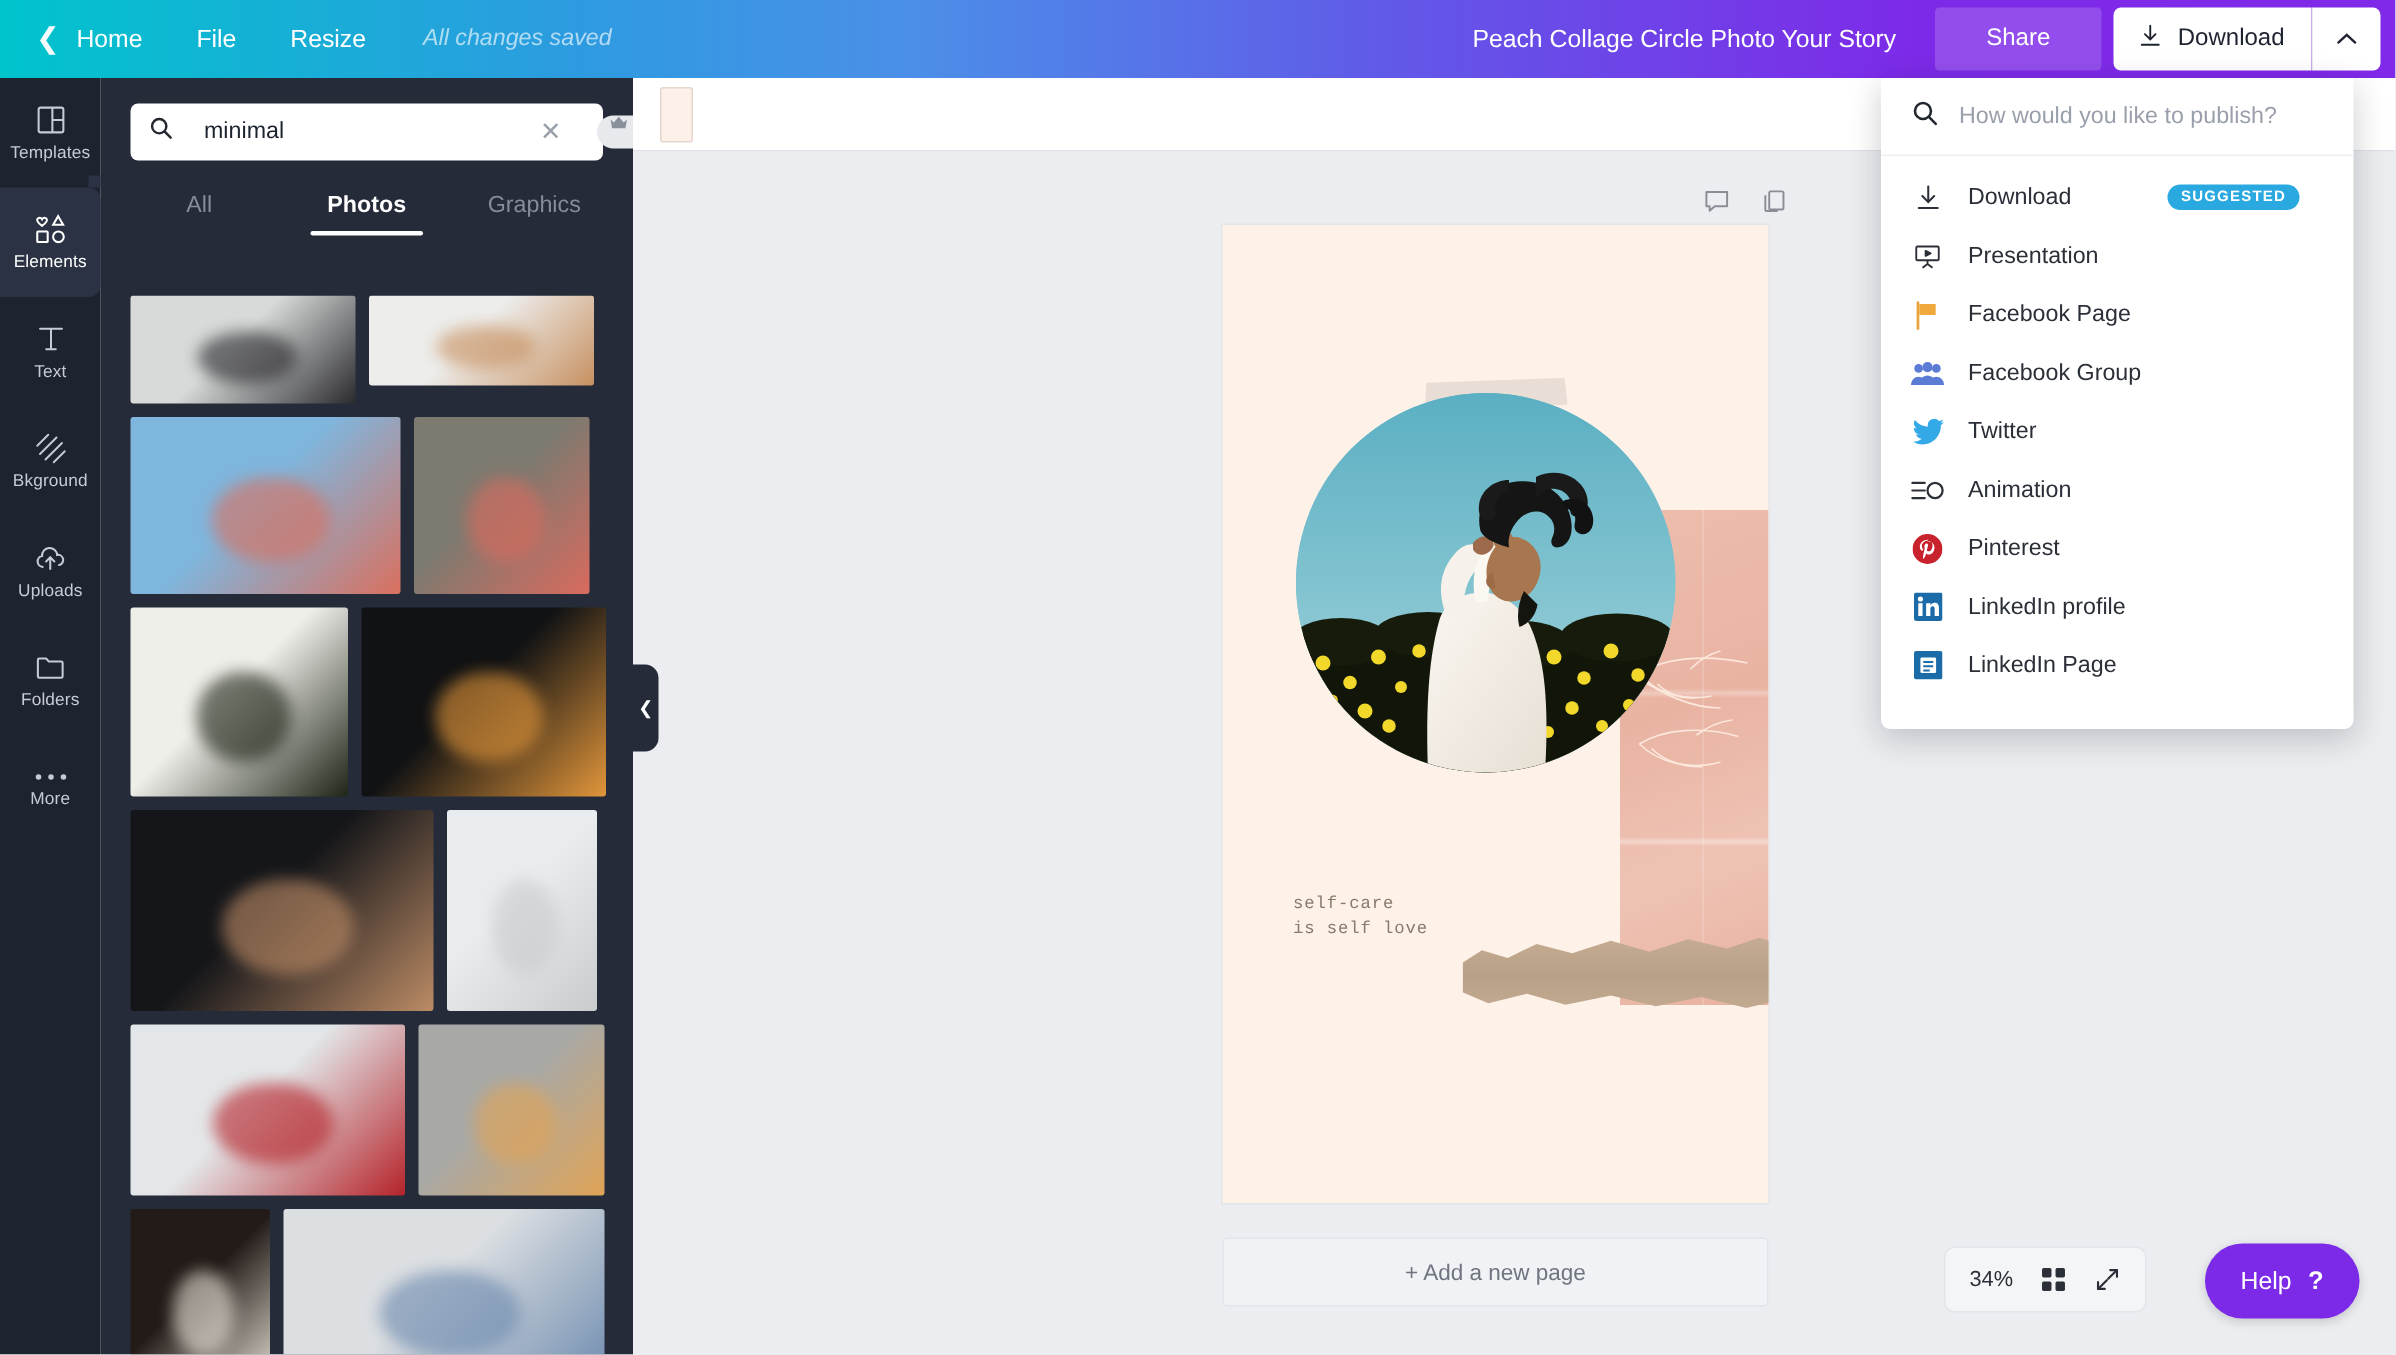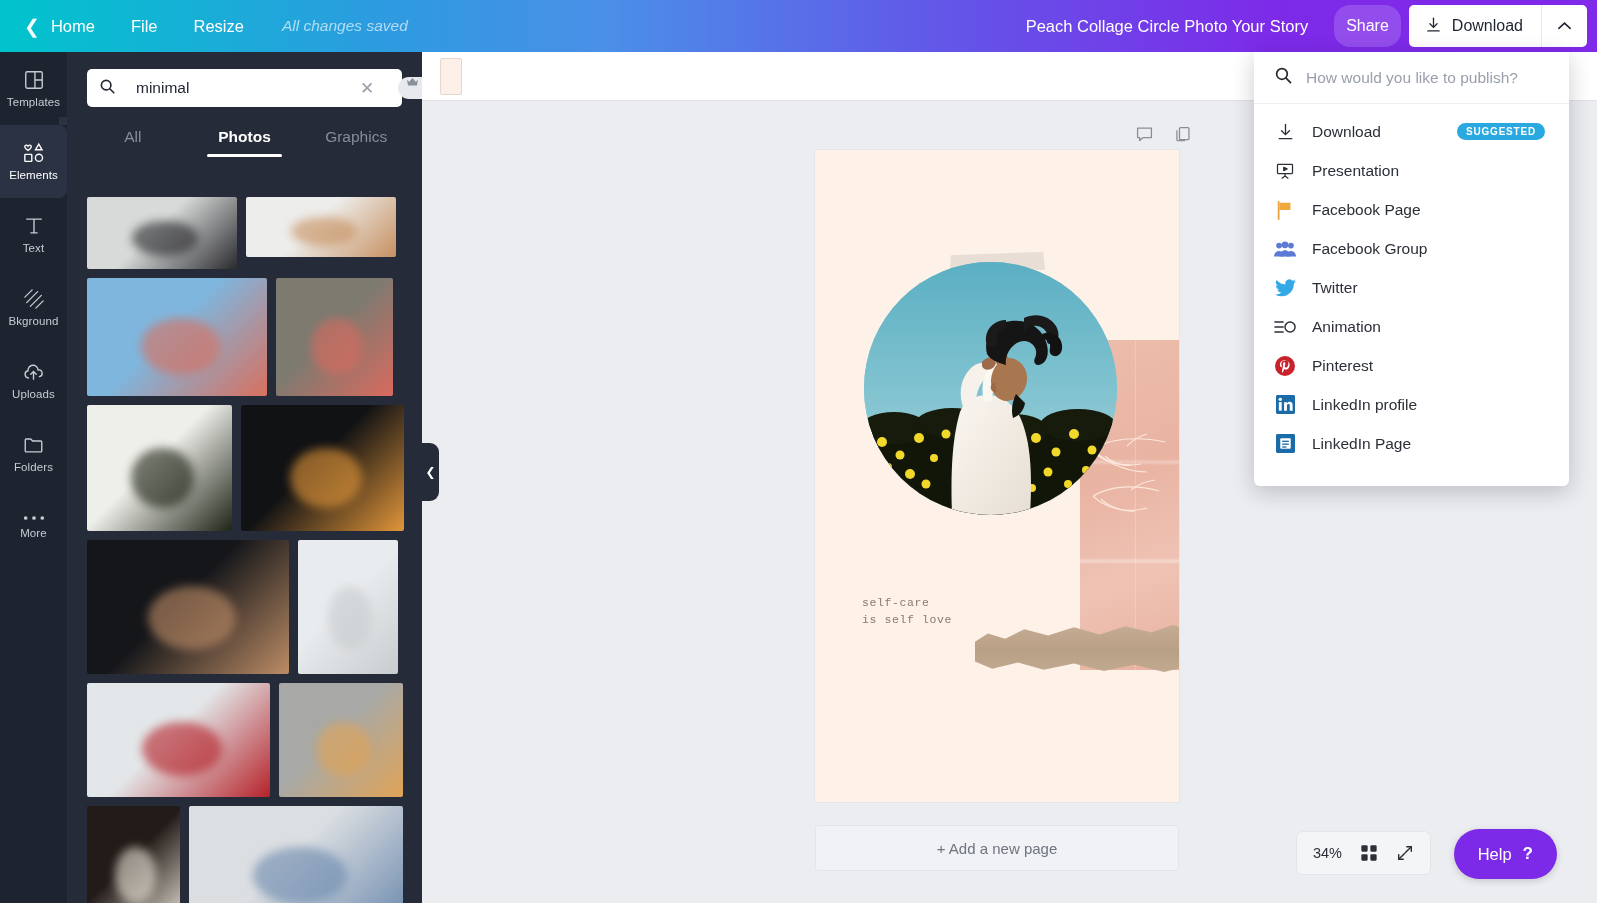--- a/index.html
+++ b/index.html
@@ -30,21 +30,21 @@
   .hdr-saved {
     color: rgba(255,255,255,.63); font-size: 15.5px; font-style: italic;
     margin-left: 20px; white-space: nowrap;
   }
   .hdr-right { margin-left: auto; display: flex; align-items: center; height: 52px; }
   .doc-title {
     color: #fff; font-size: 16.5px; margin-right: 26px; white-space: nowrap;
   }
   .share-btn {
     background: rgba(255,255,255,.17); color: #fff; font-size: 16px;
-    height: 42px; padding: 0 12px; border-radius: 16px;
+    height: 42px; padding: 0 34px; border-radius: 3px;
     display: flex; align-items: center; cursor: pointer; margin-right: 8px;
   }
   .download-btn {
     background: #fff; color: #1e2330; font-size: 16px; height: 42px;
     padding: 0 18px 0 16px; border-radius: 5px 0 0 5px;
     display: flex; align-items: center; gap: 10px; cursor: pointer;
   }
   .dl-caret {
     background: #fff; height: 42px; width: 46px; border-radius: 0 5px 5px 0;
     display: flex; align-items: center; justify-content: center; cursor: pointer;
@@ -193,21 +193,21 @@
 
   
   .zoomctl {
     position: absolute; right: 166px; bottom: 28px; height: 44px;
     background: #F4F5F7; border: 1px solid #E2E5EA; border-radius: 7px;
     display: flex; align-items: center; padding: 0 16px; gap: 18px; z-index: 45; justify-content: space-between;
   }
   .zoomctl .pct { font-size: 14.5px; color: #2b2f38; cursor: pointer; }
   .zb { cursor: pointer; display: flex; align-items: center; }
   .help-btn {
-    position: absolute; right: 40px; bottom: 24px;
+    position: absolute; right: 24px; bottom: 24px;
     background: #7D2AE8; color: #fff; height: 50px; padding: 16px 24px;
     border-radius: 25px; display: flex; align-items: center; gap: 11px;
     font-size: 16.5px; cursor: pointer; z-index: 45;
     box-shadow: 0 2px 7px rgba(0,0,0,.17);
   }
   .help-btn .q { font-weight: bold; font-size: 17px; }
 
   
   .publish-menu {
     position: absolute; top: 52px; right: 28px; width: 315px; height: 434px;
@@ -225,21 +225,21 @@
   }
   .pm-search input::placeholder { color: #9AA0AB; }
   .pm-list { padding-top: 8px; }
   .pm-item {
     height: 39px; display: flex; align-items: center; padding: 0 20px;
     gap: 16px; cursor: pointer; position: relative;
   }
   .pm-ic { width: 22px; display: flex; align-items: center; justify-content: center; flex-shrink: 0; }
   .pm-lbl { font-size: 15.5px; color: #2b2f38; white-space: nowrap; }
   .sugg-badge {
-    position: absolute; right: 24px; background: #29A9E0; color: #fff;
+    position: absolute; right: 36px; background: #29A9E0; color: #fff;
     font-size: 10px; font-weight: bold; letter-spacing: .8px;
     border-radius: 10px; padding: 3px 9px;
   }
 </style>
 </head>
 <body>
 
 <div id="app">
 
   <div class="header">

